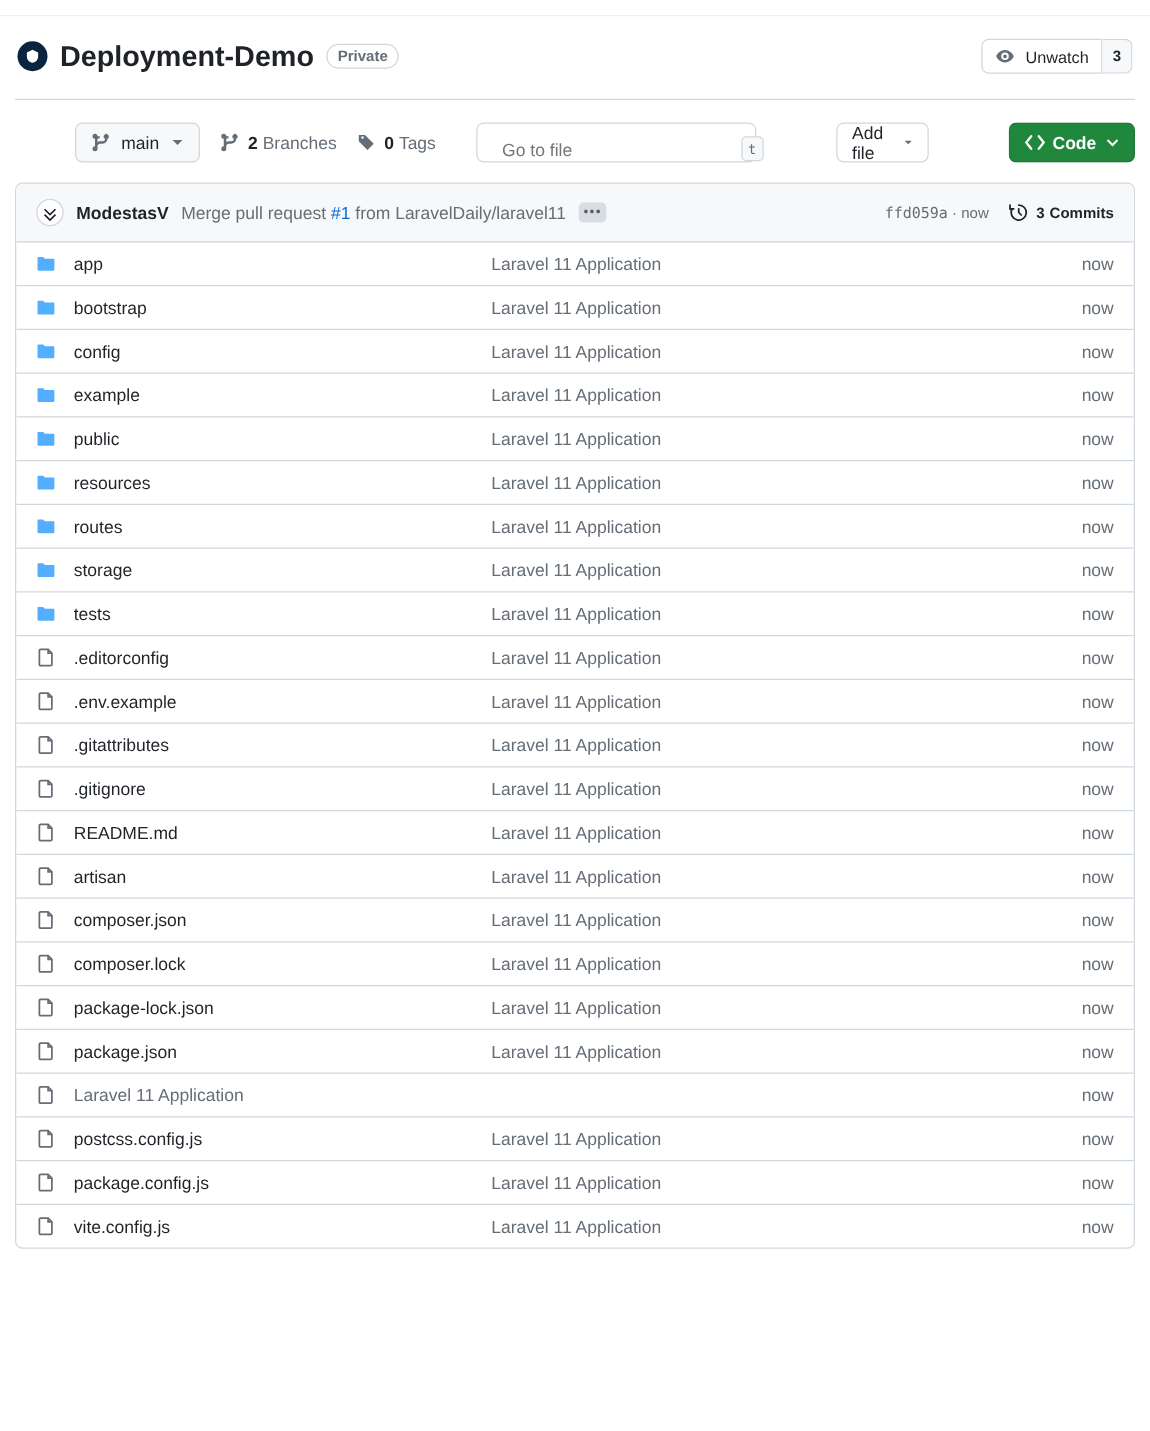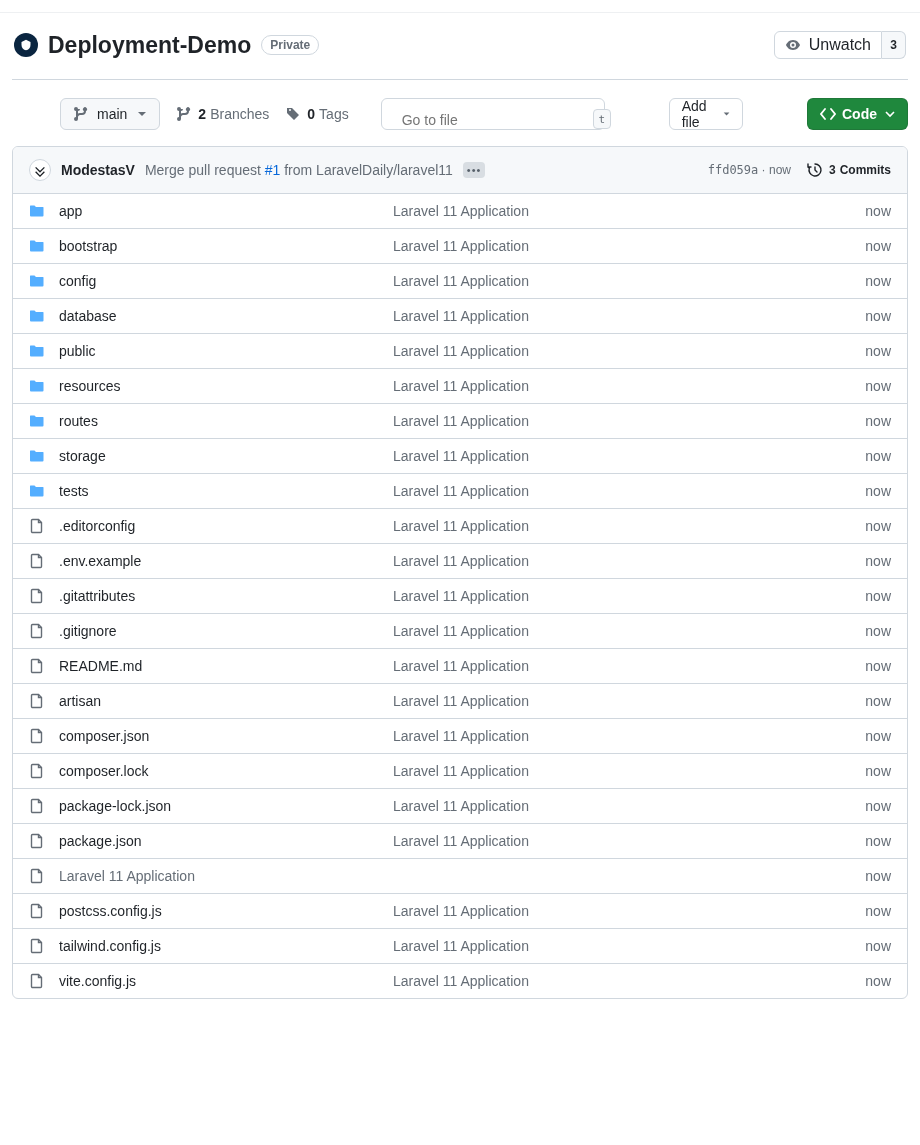--- a/index.html
+++ b/index.html
@@ -32,21 +32,21 @@
   }
   .repo-avatar svg{fill:#fff;}
   .repo-name{font-size:23px;font-weight:600;}
   .badge{
     display:inline-flex;align-items:center;height:20px;padding:0 8px;
     border:1px solid var(--border);border-radius:12px;font-size:12px;color:var(--muted);font-weight:bold;
   }
   .watch-wrap{display:flex;align-items:stretch;}
   .watch-btn{
     display:inline-flex;align-items:center;gap:8px;height:28px;padding:0 10px;
-    border:1px solid var(--border);border-radius:6px 0 0 6px;background:#fff;font-size:16px;font-weight:500;
+    border:1px solid var(--border);border-radius:6px 0 0 6px;background:#fff;font-size:13px;font-weight:500;
   }
   .watch-count{
     display:inline-flex;align-items:center;justify-content:center;min-width:24px;height:28px;
     padding:0 8px;border:1px solid var(--border);border-left:none;border-radius:0 6px 6px 0;
     background:#f6f8fa;font-size:12px;font-weight:600;color:var(--text);
   }
   .toolbar{display:flex;align-items:center;gap:16px;margin-bottom:16px;}
   .btn{
     display:inline-flex;align-items:center;gap:6px;height:32px;padding:12px 12px;
     border:1px solid var(--border);border-radius:6px;background:var(--header-bg);
@@ -248,21 +248,21 @@
           <span class="name-cell"><a>config</a></span>
           <span class="msg-cell"><a>Laravel 11 Application</a></span>
           <span class="time-cell">now</span>
         </div>
         <div class="row">
           <span class="icon-cell">
             <svg class="folder-svg" width="16" height="16" viewBox="0 0 16 16">
               <path d="M1.5 2.5h4l1.5 1.5h7a.5.5 0 01.5.5v8a1 1 0 01-1 1H2a1 1 0 01-1-1V3a.5.5 0 01.5-.5z"></path>
             </svg>
           </span>
-          <span class="name-cell"><a>database</a></span>
+          <span class="name-cell"><a>example</a></span>
           <span class="msg-cell"><a>Laravel 11 Application</a></span>
           <span class="time-cell">now</span>
         </div>
         <div class="row">
           <span class="icon-cell">
             <svg class="folder-svg" width="16" height="16" viewBox="0 0 16 16">
               <path d="M1.5 2.5h4l1.5 1.5h7a.5.5 0 01.5.5v8a1 1 0 01-1 1H2a1 1 0 01-1-1V3a.5.5 0 01.5-.5z"></path>
             </svg>
           </span>
           <span class="name-cell"><a>public</a></span>
@@ -440,21 +440,21 @@
           <span class="msg-cell"><a>Laravel 11 Application</a></span>
           <span class="time-cell">now</span>
         </div>
         <div class="row">
           <span class="icon-cell">
             <svg class="file-svg" width="16" height="16" viewBox="0 0 16 16">
               <path d="M3.5 1.5h6l3 3v9a1 1 0 01-1 1h-8a1 1 0 01-1-1v-11a1 1 0 011-1z"></path>
               <path d="M9.5 1.5v3h3"></path>
             </svg>
           </span>
-          <span class="name-cell"><a>tailwind.config.js</a></span>
+          <span class="name-cell"><a>package.config.js</a></span>
           <span class="msg-cell"><a>Laravel 11 Application</a></span>
           <span class="time-cell">now</span>
         </div>
         <div class="row">
           <span class="icon-cell">
             <svg class="file-svg" width="16" height="16" viewBox="0 0 16 16">
               <path d="M3.5 1.5h6l3 3v9a1 1 0 01-1 1h-8a1 1 0 01-1-1v-11a1 1 0 011-1z"></path>
               <path d="M9.5 1.5v3h3"></path>
             </svg>
           </span>

